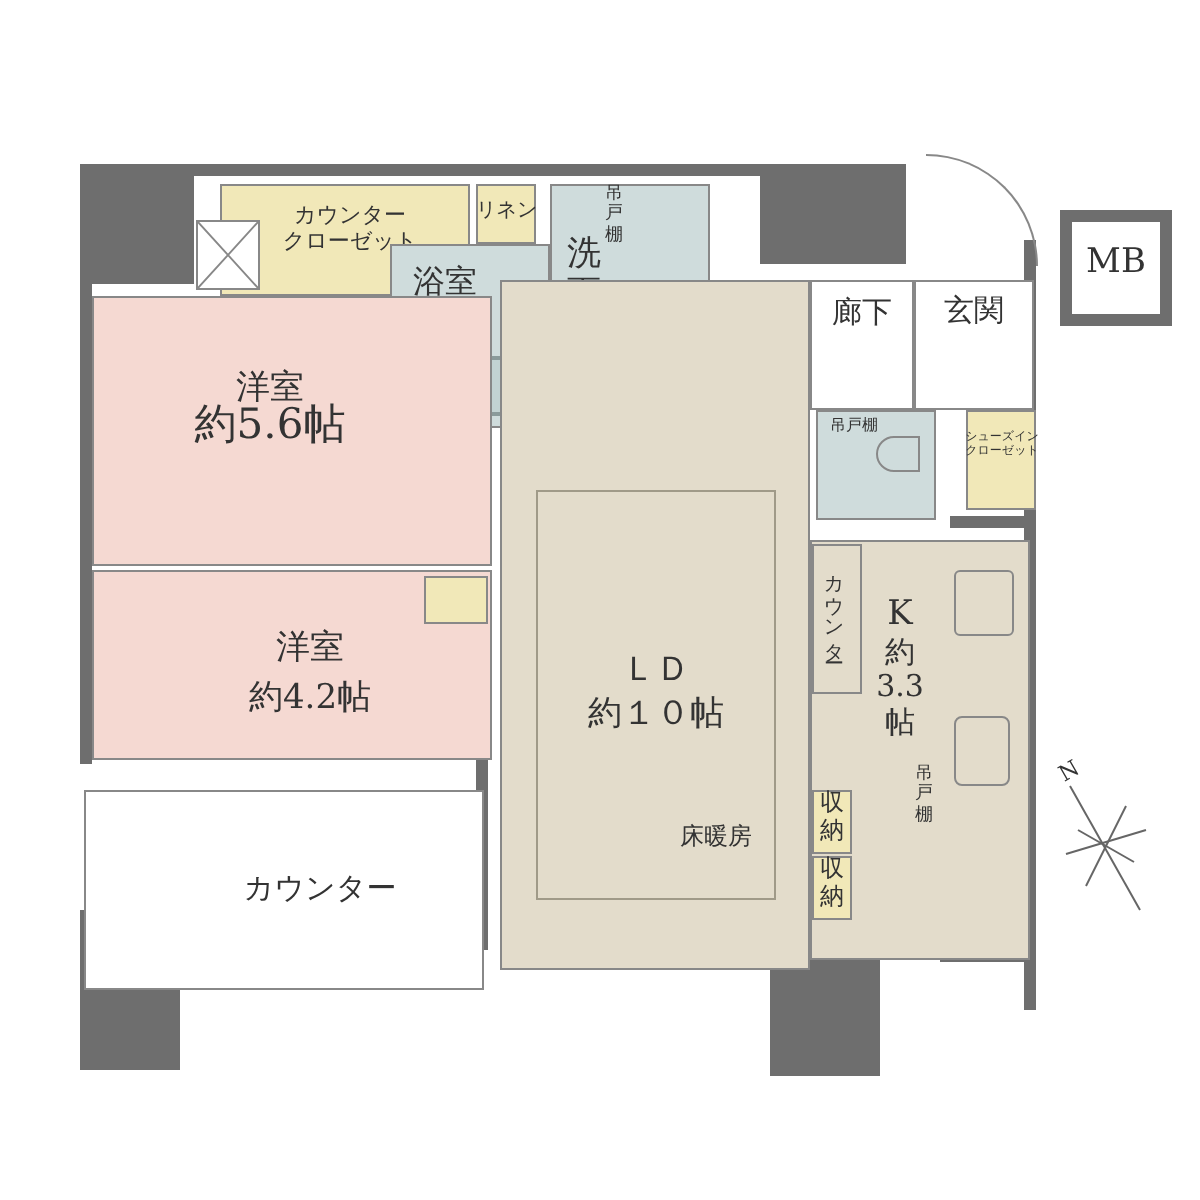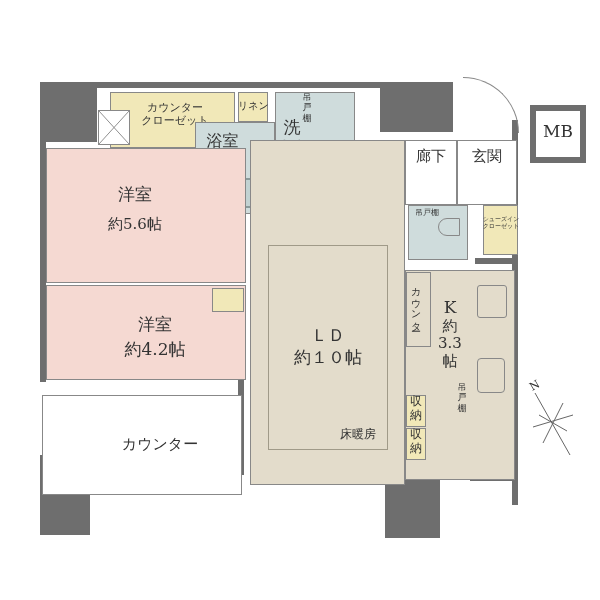--- a/index.html
+++ b/index.html
@@ -57,43 +57,43 @@
 <span class="txt" style="left:300px;top:92px;width:14px;font-size:9px;">吊
 戸
 棚</span>
 <div class="abs" style="left:325px;top:148px;width:22px;height:26px;border:1px solid #888;border-radius:6px;"></div>
 <div class="abs yellow line" style="left:324px;top:198px;width:30px;height:14px;"></div>
 <span class="txt" style="left:324px;top:199px;width:30px;font-size:9px;">収納</span>
 
 <div class="abs white line" style="left:405px;top:140px;width:52px;height:65px;"></div>
 <span class="txt" style="left:405px;top:148px;width:52px;font-size:15px;">廊下</span>
 <div class="abs white line" style="left:457px;top:140px;width:60px;height:65px;"></div>
-<span class="txt" style="left:457px;top:148px;width:60px;font-size:15px;">玄関</span>
+<span class="txt" style="left:457px;top:148px;width:60px;font-size:15px;font-family:Liberation Mono, monospace;">玄関</span>
 <div class="abs" style="left:463px;top:77px;width:56px;height:56px;border-top:1px solid #888;border-right:1px solid #888;border-top-right-radius:56px;"></div>
 
 <div class="abs blue line" style="left:408px;top:205px;width:60px;height:55px;"></div>
 <span class="txt" style="left:412px;top:208px;width:30px;font-size:8px;">吊戸棚</span>
 <div class="abs" style="left:438px;top:218px;width:22px;height:18px;border:1px solid #888;border-radius:10px 0 0 10px;"></div>
 <div class="abs yellow line" style="left:483px;top:205px;width:35px;height:50px;"></div>
 <span class="txt" style="left:481px;top:216px;width:40px;font-size:6px;">シューズイン
 クローゼット</span>
 
 <div class="abs pink line" style="left:46px;top:148px;width:200px;height:135px;"></div>
 <span class="txt" style="left:100px;top:185px;width:70px;font-size:17px;">洋室</span>
-<span class="txt" style="left:90px;top:216px;width:90px;font-size:15px;">約5.6帖</span>
+<span class="txt" style="left:90px;top:200px;width:90px;font-size:21px;">約5.6帖</span>
 <div class="abs pink line" style="left:46px;top:285px;width:200px;height:95px;"></div>
 <span class="txt" style="left:120px;top:315px;width:70px;font-size:17px;">洋室</span>
 <span class="txt" style="left:110px;top:340px;width:90px;font-size:17px;">約4.2帖</span>
 <div class="abs yellow line" style="left:212px;top:288px;width:32px;height:24px;"></div>
 
 <div class="abs beige line" style="left:250px;top:140px;width:155px;height:345px;"></div>
 <div class="abs" style="left:268px;top:245px;width:120px;height:205px;border:1px solid #a09a88;"></div>
 <span class="txt" style="left:278px;top:326px;width:100px;font-size:17px;">ＬＤ</span>
 <span class="txt" style="left:278px;top:348px;width:100px;font-size:17px;">約１０帖</span>
-<span class="txt" style="left:330px;top:428px;width:56px;font-size:12px;">床暖房</span>
+<span class="txt" style="left:330px;top:412px;width:56px;font-size:12px;">床暖房</span>
 
 <div class="abs beige line" style="left:405px;top:270px;width:110px;height:210px;"></div>
 <div class="abs line" style="left:406px;top:272px;width:25px;height:75px;background:#e3dccb;"></div>
 <span class="txt vert" style="left:410px;top:280px;font-size:10px;">カウンター</span>
 <span class="txt" style="left:440px;top:298px;width:20px;font-size:17px;">K</span>
 <span class="txt" style="left:432px;top:318px;width:36px;font-size:15px;">約
 3.3
 帖</span>
 <div class="abs line" style="left:477px;top:285px;width:30px;height:33px;border-radius:3px;"></div>
 <div class="abs line" style="left:477px;top:358px;width:28px;height:35px;border-radius:4px;"></div>

